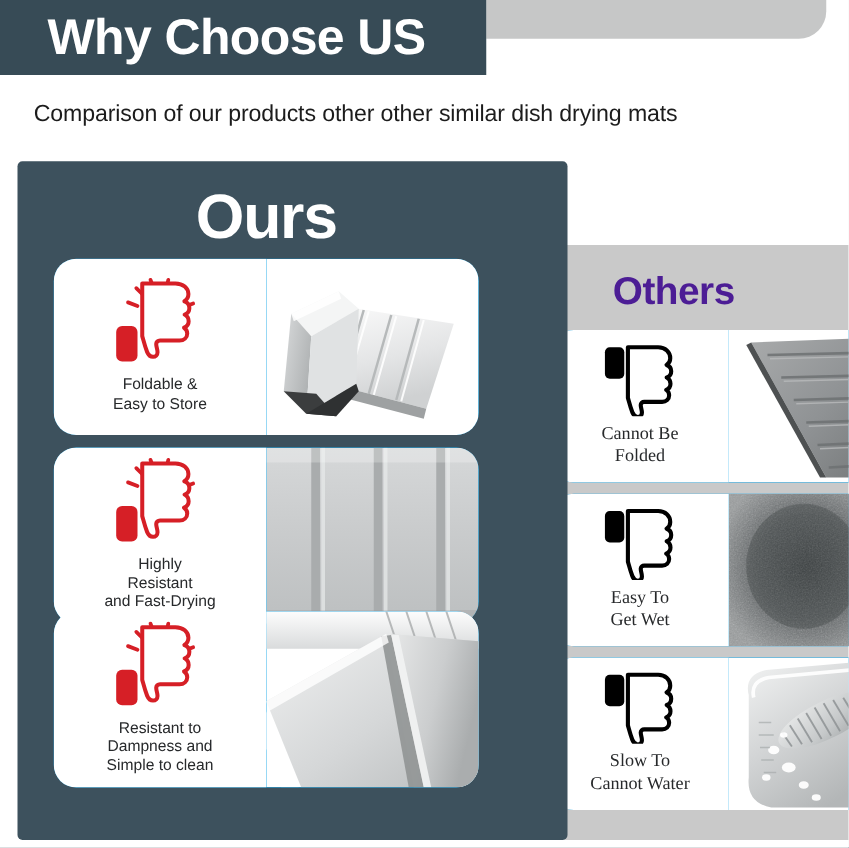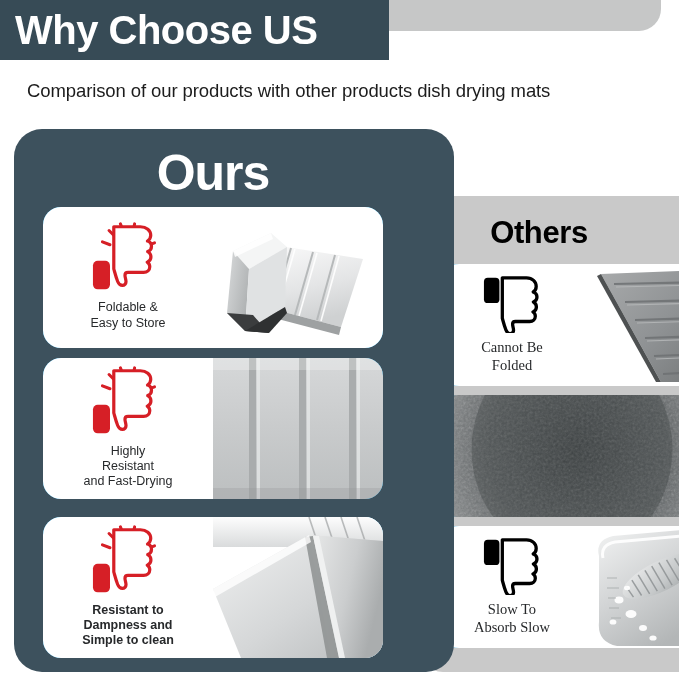--- a/index.html
+++ b/index.html
@@ -37,21 +37,21 @@
     height: 60px;
     background: #374b56;
     display: flex;
     align-items: center;
   }
   .title-banner-text {
     color: #ffffff;
     font-size: 40px;
     font-weight: bold;
     letter-spacing: -0.5px;
-    padding-left: 15px;
+    padding-left: 38px;
     line-height: 1;
     white-space: nowrap;
   }
   .subtitle {
     position: absolute;
     left: 27px;
     top: 80px;
     width: 612px;
     font-size: 18.5px;
     color: #1c1c1c;
@@ -60,21 +60,21 @@
   }
 
   
   .ours-panel {
     position: absolute;
     left: 14px;
     top: 129px;
     width: 440px;
     height: 543px;
     background: #3d515d;
-    border-radius: 28px;
+    border-radius: 4px;
     z-index: 3;
   }
   .others-panel {
     position: absolute;
     left: 417px;
     top: 196px;
     width: 262px;
     height: 476px;
     background: #c9c9c9;
     border-top-left-radius: 26px;
@@ -92,38 +92,38 @@
     left: 0; top: 19px;
     width: 398px;
     color: #ffffff;
     font-size: 50px;
     letter-spacing: -1px;
   }
   .others-heading {
     position: absolute;
     left: 0; top: 21px;
     width: 244px;
-    color: #000000;
+    color: #4c1d95;
     font-size: 31px;
     letter-spacing: -0.4px;
   }
 
   
   .card {
     position: absolute;
     background: #0ea5e9;
     border-radius: 18px;
     overflow: hidden;
     display: flex;
     align-items: stretch;
   }
   .card-ours { left: 29px; width: 340px; }
   .card-ours-1 { top: 78px;  height: 141px; }
   .card-ours-2 { top: 229px; height: 141px; }
-  .card-ours-3 { top: 388px; height: 141px; font-weight: bold; }
+  .card-ours-3 { top: 360px; height: 141px; }
 
   .card-others { left: 24px; width: 262px; }
   .card-others-1 { top: 68px;  height: 122px; }
   .card-others-2 { top: 199px; height: 122px; }
   .card-others-3 { top: 330px; height: 122px; }
 
   .card-left {
     flex: 0 0 auto;
     display: flex;
     flex-direction: column;
@@ -163,21 +163,21 @@
 <body>
 
 <div id="page">
 
   <div class="top-gray-bar"></div>
 
   <div class="title-banner">
     <div class="title-banner-text">Why Choose US</div>
   </div>
 
-  <div class="subtitle">Comparison of our products with other products dish drying mats</div>
+  <div class="subtitle">Comparison of our products other other similar dish drying mats</div>
 
   <div class="others-panel">
     <div class="panel-heading others-heading">Others</div>
 
     <div class="card card-others card-others-1">
       <div class="card-left">
         <span>
           <svg class="thumb-icon thumb-down-icon" viewBox="0 0 64 62" aria-hidden="true">
             <g transform="translate(0,62) scale(1,-1)">
               <rect x="3" y="31" width="16" height="26" rx="4" fill="#000000"></rect>
@@ -219,20 +219,38 @@
             <line x1="44" y1="41" x2="120" y2="39"></line>
             <line x1="54" y1="59" x2="120" y2="57"></line>
             <line x1="64" y1="77" x2="120" y2="75"></line>
             <line x1="73" y1="95" x2="120" y2="93"></line>
           </g>
         </svg>
       </div>
     </div>
 
     <div class="card card-others card-others-2">
+      <div class="card-left">
+        <span>
+          <svg class="thumb-icon thumb-down-icon" viewBox="0 0 64 62" aria-hidden="true">
+            <g transform="translate(0,62) scale(1,-1)">
+              <rect x="3" y="31" width="16" height="26" rx="4" fill="#000000"></rect>
+              <path d="M22 57 L47 57 C53 57 57 53 57 48 C57 45.5 55.8 43.6 54 42.4
+                       C56.3 41.6 57.8 39.6 57.8 37.2 C57.8 34.8 56.3 32.8 54.1 32
+                       C56 31 57.2 29.1 57.2 26.9 C57.2 24.6 55.8 22.7 53.7 21.8
+                       C55.2 20.8 56.1 19.2 56.1 17.3 C56.1 14.2 53.6 11.9 50.3 11.9
+                       L35.5 11.9 C33.8 11.9 32.6 10.8 32.6 9.2 C32.6 7 33.6 5.2 33.6 2.9
+                       C33.6 0.9 32.2 -0.6 30.2 -0.6 C28 -0.6 26.6 1 25.7 3.2
+                       C23.9 7.8 22.9 12 22 15.2 Z" fill="#ffffff" stroke="#000000" stroke-width="3.4" stroke-linejoin="round"></path>
+            </g>
+          </svg>
+        </span>
+        <div class="card-label">Easy To
+Get Wet</div>
+      </div>
       <div class="card-photo">
         <svg class="photo-svg" viewBox="0 0 120 122" preserveAspectRatio="xMidYMid slice" aria-hidden="true">
           <defs>
             <radialGradient id="g-wet" cx="52%" cy="48%" r="62%">
               <stop offset="0%" stop-color="#3e4244"></stop>
               <stop offset="55%" stop-color="#5e6264"></stop>
               <stop offset="100%" stop-color="#9a9d9e"></stop>
             </radialGradient>
             <filter id="noise-wet" x="0" y="0" width="100%" height="100%">
               <feTurbulence type="fractalNoise" baseFrequency="0.85" numOctaves="4" result="n"></feTurbulence>
@@ -260,21 +278,21 @@
                        C56.3 41.6 57.8 39.6 57.8 37.2 C57.8 34.8 56.3 32.8 54.1 32
                        C56 31 57.2 29.1 57.2 26.9 C57.2 24.6 55.8 22.7 53.7 21.8
                        C55.2 20.8 56.1 19.2 56.1 17.3 C56.1 14.2 53.6 11.9 50.3 11.9
                        L35.5 11.9 C33.8 11.9 32.6 10.8 32.6 9.2 C32.6 7 33.6 5.2 33.6 2.9
                        C33.6 0.9 32.2 -0.6 30.2 -0.6 C28 -0.6 26.6 1 25.7 3.2
                        C23.9 7.8 22.9 12 22 15.2 Z" fill="#ffffff" stroke="#000000" stroke-width="3.4" stroke-linejoin="round"></path>
             </g>
           </svg>
         </span>
         <div class="card-label">Slow To
-Absorb Slow</div>
+Cannot Water</div>
       </div>
       <div class="card-photo">
         <svg class="photo-svg" viewBox="0 0 120 122" preserveAspectRatio="xMidYMid slice" aria-hidden="true">
           <defs>
             <linearGradient id="g-bead" x1="0" y1="0" x2="0.6" y2="1">
               <stop offset="0%" stop-color="#f2f3f3"></stop>
               <stop offset="50%" stop-color="#d3d5d6"></stop>
               <stop offset="100%" stop-color="#b3b6b7"></stop>
             </linearGradient>
             <linearGradient id="g-roll" x1="0" y1="0" x2="1" y2="1">

